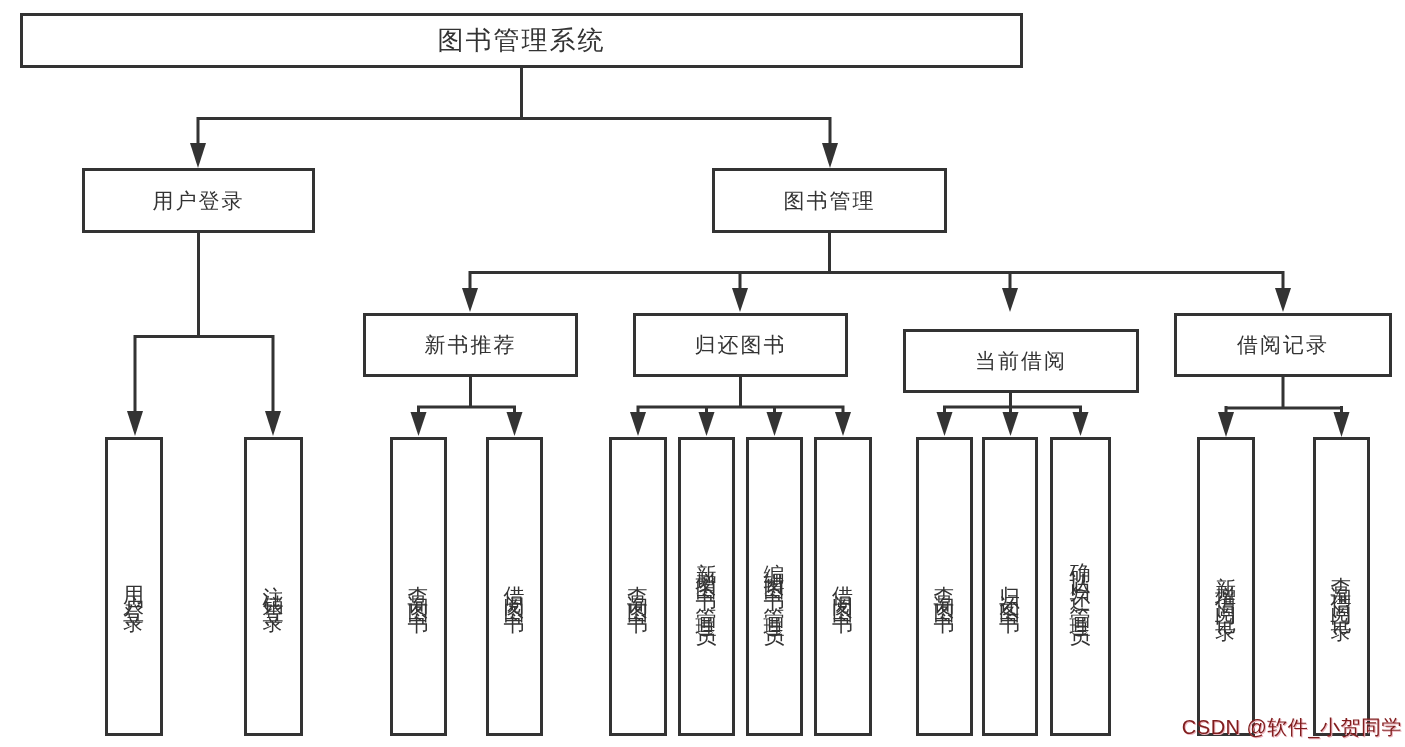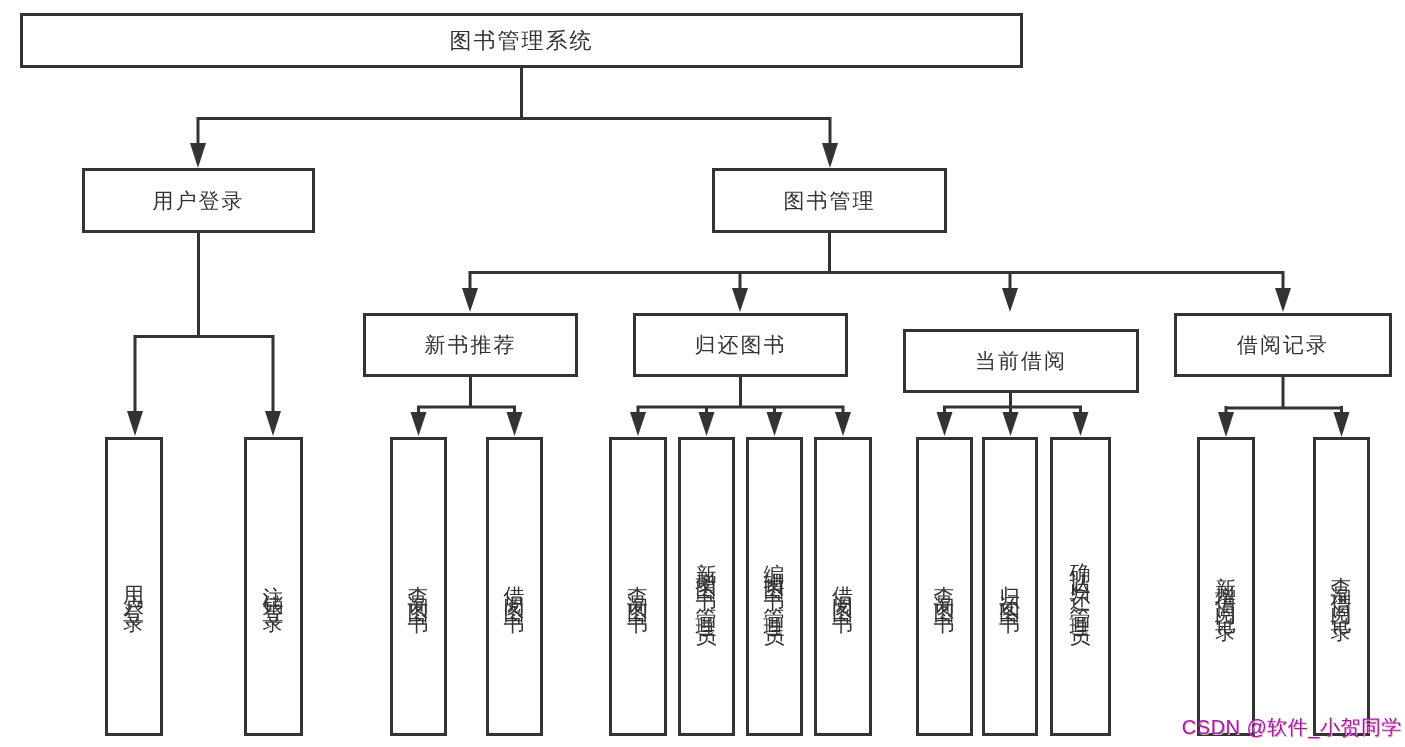--- a/index.html
+++ b/index.html
@@ -16,35 +16,35 @@
     box-sizing:border-box;
     border:3px solid #333333;
     background:#ffffff;
     display:flex;align-items:center;justify-content:center;
     color:#333333;
     font-size:21px;
     letter-spacing:2px;
     z-index:2;
   }
   .node span{white-space:nowrap;}
-  .root-label{font-size:22px;}
+  .root-label{font-size:26px;}
   .vnode .vtext{
     writing-mode:vertical-rl;
     text-orientation:mixed;
     letter-spacing:9px;
     font-size:21px;
     line-height:1;
     white-space:nowrap;
   }
   .watermark{
     position:absolute;
     top:714px;right:3px;
     font-size:20px;
     letter-spacing:0.5px;
-    color:#a21caf;
+    color:#7f1d1d;
     text-shadow:1px 1px 0 #eeb3bd;
     z-index:3;
   }
 </style>
 </head>
 <body>
 
 <div class="canvas">
 
   <svg class="wires" viewBox="0 0 1405 747" xmlns="http://www.w3.org/2000/svg">

